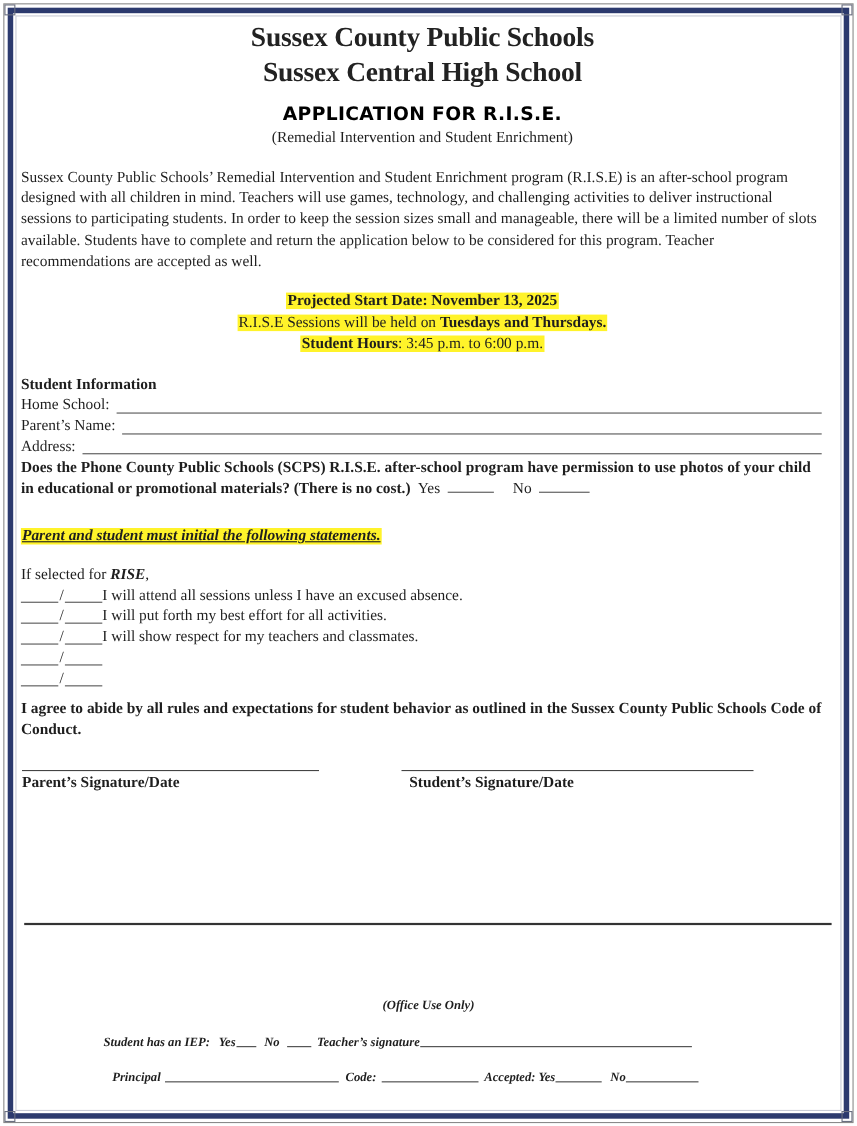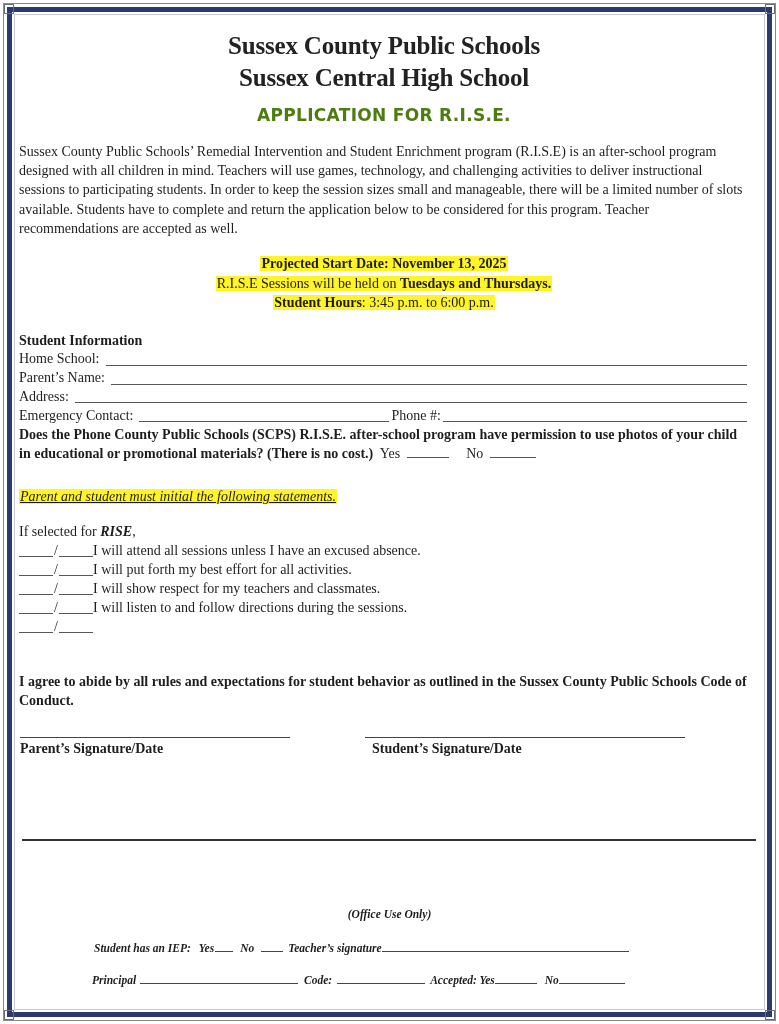--- a/index.html
+++ b/index.html
@@ -23,47 +23,47 @@
   .c-tr { right: 4px; top: 4px; }
   .c-bl { left: 4px; bottom: 4px; }
   .c-br { right: 4px; bottom: 4px; }
 
   .page { position: absolute; left: 19px; top: 18px; width: 730px; }
 
   .title1, .title2 {
     text-align: center; font-weight: bold; font-size: 25px; line-height: 32px; color: #222;
     letter-spacing: -0.2px;
   }
-  .title1 { margin-top: 12px; }
+  .title1 { margin-top: 1px; }
   .app-title {
     text-align: center; font-family: "DejaVu Sans", sans-serif; font-weight: bold;
-    font-size: 17px; color: #4d7c0f; margin-top: 10px; line-height: 22px; letter-spacing: 0.3px;
+    font-size: 17px; color: #000000; margin-top: 10px; line-height: 22px; letter-spacing: 0.3px;
   }
   .subtitle { text-align: center; font-size: 14px; margin-top: 1px; line-height: 20px; }
 
   .intro { font-size: 14px; line-height: 19.2px; margin-top: 16px; text-align: left; }
   .intro b { font-weight: normal; }
 
   .schedule { text-align: center; font-size: 14px; line-height: 19.5px; margin-top: 16px; }
   .hl { background: #fff32a; padding: 0 1px; }
 
   .section-h { font-weight: bold; font-size: 14px; margin-top: 19px; line-height: 18.5px; font-family: Liberation Serif, serif; }
   .row { display: flex; align-items: flex-end; font-size: 14px; line-height: 18.5px; height: 18.8px; }
   .blank { border-bottom: 1px solid #555; height: 14px; margin: 0 2px 3px 2px; }
   .grow { flex: 1; }
   .q { font-weight: bold; font-size: 14px; line-height: 19px; }
 
-  .instr { margin-top: 24px; font-size: 14px; font-weight: normal; font-style: italic; text-decoration: underline; line-height: 19px; }
+  .instr { margin-top: 24px; font-size: 14px; font-weight: bold; font-style: italic; text-decoration: underline; line-height: 19px; }
   .ifsel { margin-top: 16px; font-size: 14px; line-height: 19px; }
   .ifsel i { font-weight: bold; }
   .stmt { display: flex; align-items: flex-end; font-size: 14px; line-height: 19px; height: 19px; }
   .ini { display: inline-block; width: 34px; border-bottom: 1px solid #555; height: 14px; margin-bottom: 3px; }
   .slash { display: inline-block; width: 6px; text-align: center; }
 
-  .agree { margin-top: 36px; font-weight: bold; font-size: 14px; line-height: 19px; }
+  .agree { margin-top: 8px; font-weight: bold; font-size: 14px; line-height: 19px; }
 
   .sigs { position: relative; height: 60px; margin-top: 10px; }
   .sigline { position: absolute; top: 17px; border-top: 1px solid #444; }
   .siglabel { position: absolute; top: 21px; font-weight: bold; font-size: 14px; }
 
   .divider { position: absolute; left: 22px; top: 839px; width: 734px; border-top: 2px solid #333; }
 
   .office { position: absolute; left: 0; top: 908px; width: 779px; text-align: center; font-style: italic; font-weight: bold; font-size: 11.5px; }
   .office-row { position: absolute; font-style: italic; font-weight: bold; font-size: 11.5px; display: flex; align-items: flex-end; white-space: nowrap; }
   .ob { display: inline-block; border-bottom: 1px solid #444; height: 11px; margin: 0 2px 2px 1px; }
@@ -76,20 +76,21 @@
 <div class="frame-inner"></div>
 <div class="corner c-tl"></div>
 <div class="corner c-tr"></div>
 <div class="corner c-bl"></div>
 <div class="corner c-br"></div>
 
 <div class="page">
   <div class="title1">Sussex County Public Schools</div>
   <div class="title2">Sussex Central High School</div>
   <div class="app-title">APPLICATION FOR R.I.S.E.</div>
+  <div class="subtitle">(Remedial Intervention and Student Enrichment)</div>
 
   <p class="intro"><span>Sussex County Public Schools’ Remedial Intervention and Student Enrichment program </span><b>(R.I.S.E)</b><span> is an after-school program designed with all children in mind.  Teachers will use games, technology, and challenging activities to deliver instructional sessions to participating students.   In order to keep the session sizes small and manageable, there will be a limited number of slots available. Students have to complete and return the application below to be considered for this program. Teacher recommendations are accepted as well.</span></p>
 
   <div class="schedule">
     <div><span class="hl"><b>Projected Start Date</b><b>: November 13, 2025</b></span></div>
     <div><span class="hl"><span>R.I.S.E Sessions will be held on </span><b>Tuesdays and Thursdays.</b></span></div>
     <div><span class="hl"><b>Student Hours</b><span>: 3:45 p.m. to 6:00 p.m.</span></span></div>
   </div>
 
   <div class="section-h">Student Information</div>
@@ -97,26 +98,20 @@
     <span>Home School:</span>
     <span class="blank grow" style="margin-left:6px"></span>
   </div>
   <div class="row">
     <span>Parent’s Name:</span>
     <span class="blank grow" style="margin-left:6px"></span>
   </div>
   <div class="row">
     <span>Address:</span>
     <span class="blank grow" style="margin-left:6px"></span>
-  </div>
-  <div class="row">
-    <span>Emergency Contact:</span>
-    <span class="blank" style="width:250px;margin-left:6px"></span>
-    <span>Phone #:</span>
-    <span class="blank grow"></span>
   </div>
   <div class="q">
     <span>Does the Phone County Public Schools (SCPS) R.I.S.E. after-school program have permission to use photos of your child in educational or promotional materials? (There is no cost.)</span>
     <span style="font-weight:normal;margin-left:3px">Yes</span>
     <span style="display:inline-block;width:42px;border-bottom:1px solid #555;height:12px;margin:0 6px 0 3px"></span>
     <span style="font-weight:normal;margin-left:8px">No</span>
     <span style="display:inline-block;width:46px;border-bottom:1px solid #555;height:12px;margin-left:3px"></span>
   </div>
 
   <div class="instr"><span class="hl">Parent and student must initial the following statements.</span></div>
@@ -137,21 +132,20 @@
   <div class="stmt">
     <span class="ini"></span>
       <span class="slash">/</span>
       <span class="ini"></span>
     <span>I will show respect for my teachers and classmates.</span>
   </div>
   <div class="stmt">
     <span class="ini"></span>
       <span class="slash">/</span>
       <span class="ini"></span>
-    <span>I will listen to and follow directions during the sessions.</span>
   </div>
   <div class="stmt">
     <span class="ini"></span>
       <span class="slash">/</span>
       <span class="ini"></span>
   </div>
 
   <div class="agree">I agree to abide by all rules and expectations for student behavior as outlined in the Sussex County Public Schools Code of Conduct.</div>
 
   <div class="sigs">
@@ -169,21 +163,21 @@
 <div class="office-row" style="left:94px;top:941px">
   <span>Student has an IEP:</span>
   <span style="margin-left:8px">Yes</span>
   <span class="ob" style="width:18px"></span>
   <span style="margin-left:5px">No</span>
   <span class="ob" style="width:22px;margin-left:7px"></span>
   <span style="margin-left:3px">Teacher’s signature</span>
   <span class="ob" style="width:247px;margin-left:0"></span>
 </div>
 
-<div class="office-row" style="left:92px;top:973px">
+<div class="office-row" style="left:102px;top:973px">
   <span>Principal</span>
   <span class="ob" style="width:158px;margin-left:4px"></span>
   <span style="margin-left:4px">Code:</span>
   <span class="ob" style="width:88px;margin-left:5px"></span>
   <span style="margin-left:3px">Accepted: Yes</span>
   <span class="ob" style="width:42px;margin-left:0"></span>
   <span style="margin-left:6px">No</span>
   <span class="ob" style="width:66px;margin-left:0"></span>
 </div>
 

